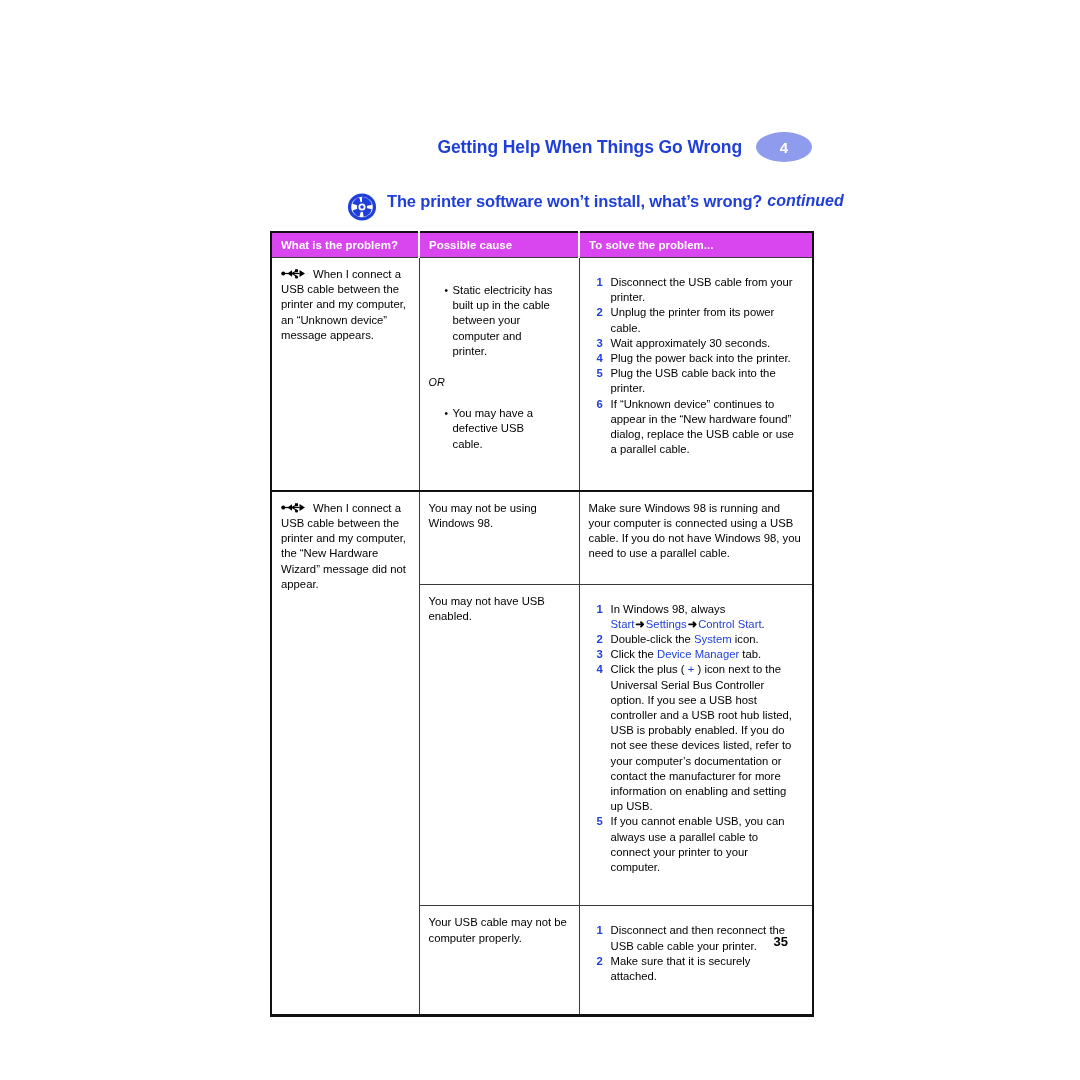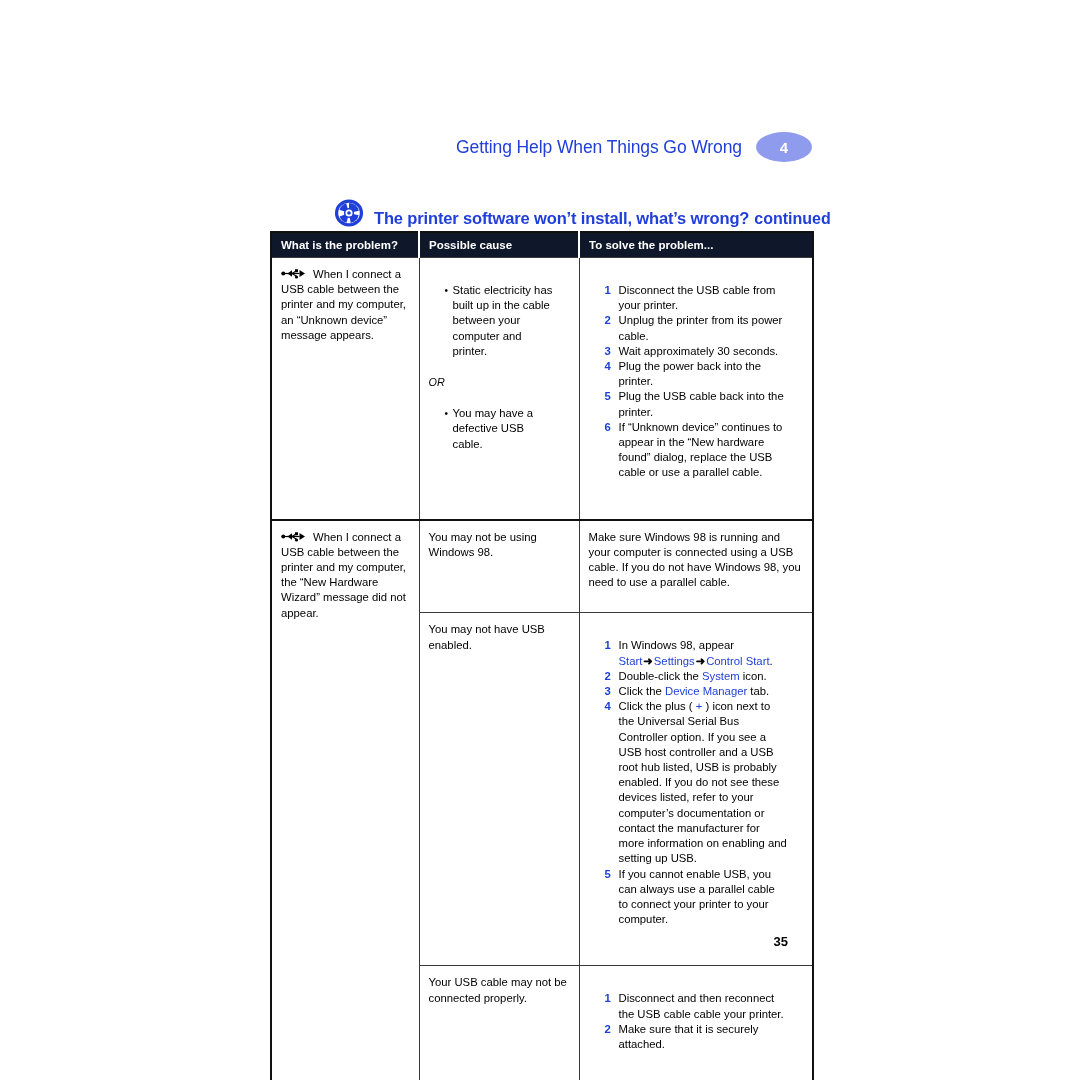--- a/index.html
+++ b/index.html
@@ -22,21 +22,21 @@
     left: 270px;
     top: 128px;
     width: 542px;
     height: 38px;
     display: flex;
     align-items: center;
     justify-content: flex-end;
   }
   #running-head .rh-title {
     font-size: 17.5px;
-    font-weight: normal;
+    font-weight: bold;
     color: #1F3FD8;
     letter-spacing: -0.1px;
     white-space: nowrap;
   }
   #running-head .rh-badge {
     margin-left: 14px;
     width: 56px;
     height: 30px;
     border-radius: 50%;
     background: #8F9BEC;
@@ -44,40 +44,41 @@
     font-size: 15px;
     font-weight: bold;
     display: flex;
     align-items: center;
     justify-content: center;
   }
 
   
   #section-title {
     position: absolute;
-    left: 334px;
+    left: 347px;
     top: 192px;
     height: 36px;
     display: flex;
-    align-items: flex-end;
+    align-items: flex-start;
   }
   #cd-icon {
     width: 30px;
     height: 30px;
     flex: 0 0 30px;
     margin-right: 10px;
   }
   #section-title .st-text {
     font-size: 16.5px;
     font-weight: bold;
     color: #1F3FD8;
     letter-spacing: -0.15px;
     white-space: nowrap;
   }
   #section-title .st-cont {
+    font-style: italic;
     font-weight: bold;
     color: #1F3FD8;
     margin-left: 5px;
   }
 
   
   #trouble-table {
     position: absolute;
     left: 270px;
     top: 231px;
@@ -86,21 +87,21 @@
     table-layout: fixed;
     border-left: 2px solid #111111;
     border-right: 2px solid #111111;
     border-bottom: 3px solid #111111;
   }
   #trouble-table col.c1 { width: 148px; }
   #trouble-table col.c2 { width: 160px; }
   #trouble-table col.c3 { width: 234px; }
 
   #trouble-table thead th {
-    background: #0f172a;
+    background: #d946ef;
     color: #ffffff;
     font-size: 11.5px;
     font-weight: bold;
     text-align: left;
     padding: 6px 8px 6px 9px;
     border-right: 2px solid #ffffff;
     border-top: 2px solid #111111;
     vertical-align: middle;
     letter-spacing: 0px;
   }
@@ -147,21 +148,21 @@
   }
   .or-sep {
     font-style: italic;
     display: block;
     font-size: 10.8px;
     line-height: 15.2px;
   }
 
   
   ol.step-list {
-    margin: 16px;
+    margin: 8px;
     padding: 0;
     list-style: none;
     counter-reset: stepnum;
   }
   ol.step-list > li {
     position: relative;
     padding-left: 14px;
     margin: 0;
   }
   ol.step-list > li::before {
@@ -283,32 +284,32 @@
         <div class="plain-block">Make sure Windows 98 is running and your computer is connected using a USB cable. If you do not have Windows 98, you need to use a parallel cable.</div>
       </td>
     </tr>
 
     <tr>
       <td>
         <div class="plain-block">You may not have USB enabled.</div>
       </td>
       <td>
         <ol class="step-list">
-          <li><span>In Windows 98, appear </span><span class="kw">Start</span><span class="arrow">➜</span><span class="kw">Settings</span><span class="arrow">➜</span><span class="kw">Control Start</span><span>.</span></li>
+          <li><span>In Windows 98, always </span><span class="kw">Start</span><span class="arrow">➜</span><span class="kw">Settings</span><span class="arrow">➜</span><span class="kw">Control Start</span><span>.</span></li>
           <li><span>Double-click the </span><span class="kw">System</span><span> icon.</span></li>
           <li><span>Click the </span><span class="kw">Device Manager</span><span> tab.</span></li>
           <li><span>Click the plus ( </span><span class="kw">+</span><span> ) icon next to the Universal Serial Bus Controller option. If you see a USB host controller and a USB root hub listed, USB is probably enabled. If you do not see these devices listed, refer to your computer’s documentation or contact the manufacturer for more information on enabling and setting up USB.</span></li>
           <li><span>If you cannot enable USB, you can always use a parallel cable to connect your printer to your computer.</span></li>
         </ol>
       </td>
     </tr>
 
     <tr>
       <td>
-        <div class="plain-block">Your USB cable may not be connected properly.</div>
+        <div class="plain-block">Your USB cable may not be computer properly.</div>
       </td>
       <td>
         <ol class="step-list">
           <li>Disconnect and then reconnect the USB cable cable your printer.</li>
           <li>Make sure that it is securely attached.</li>
         </ol>
       </td>
     </tr>
 
   </tbody>

